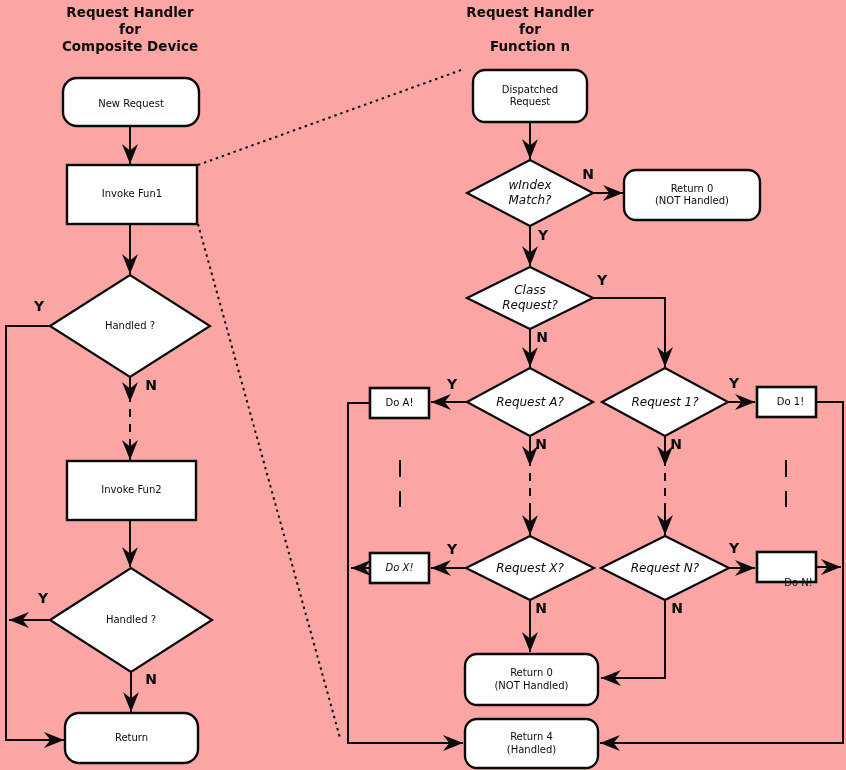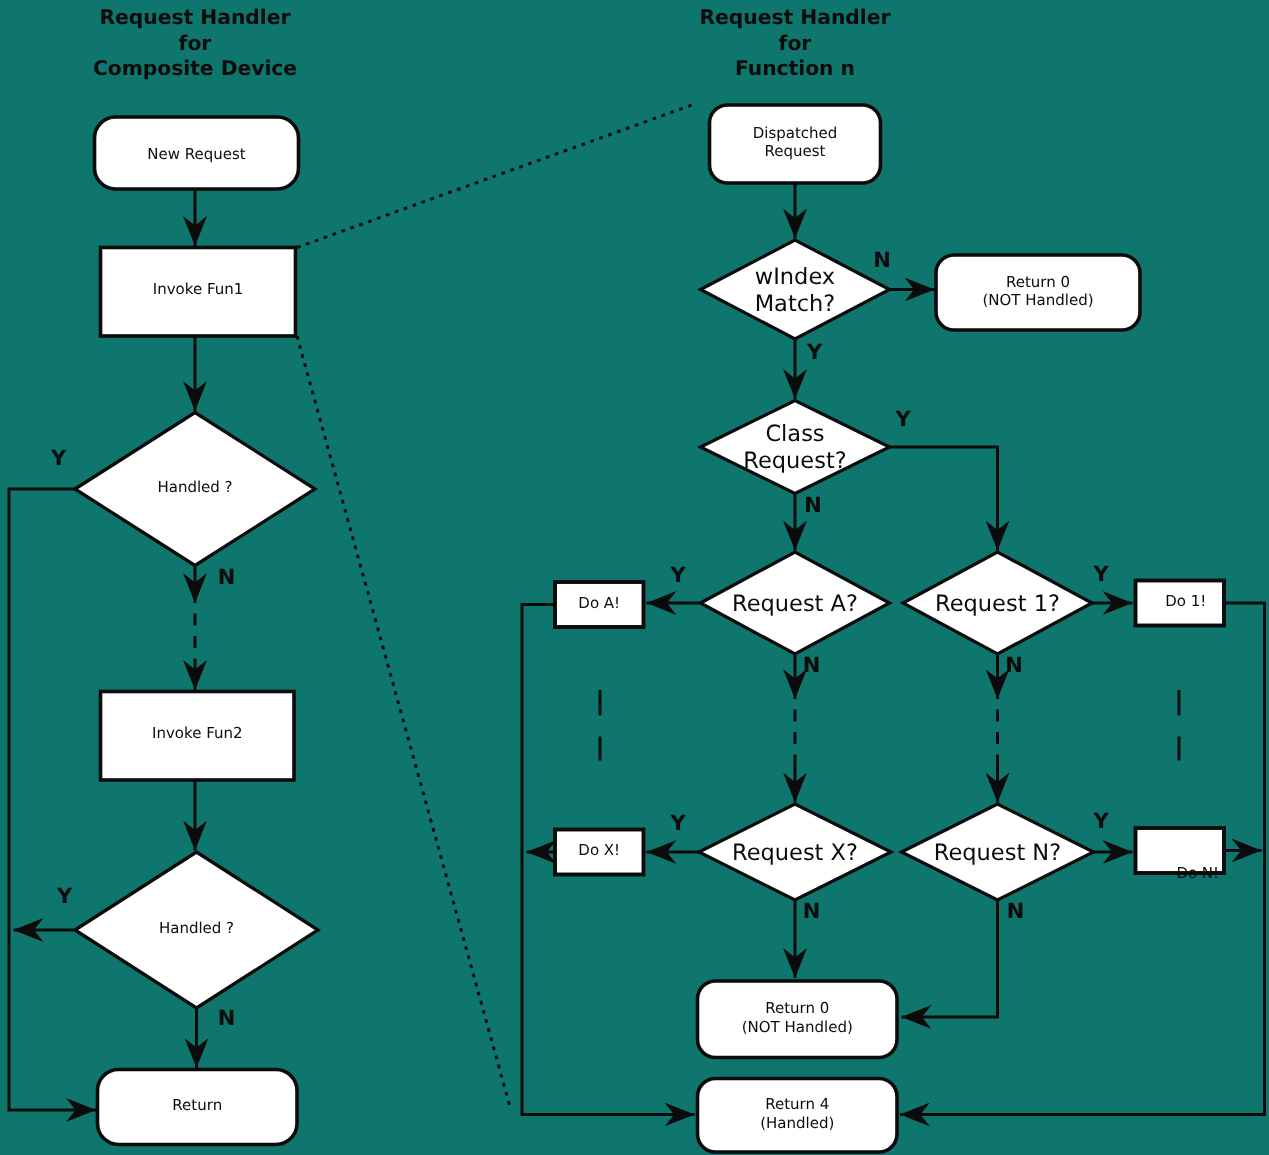--- a/index.html
+++ b/index.html
@@ -1,24 +1,24 @@
 <!DOCTYPE html>
 <html><head>
 <meta charset="utf-8">
 <style>
   html,body{margin:0;padding:0;background:#ffffff;}
-  #canvas{position:relative;width:846px;height:770px;background:#0f766e;overflow:hidden;
+  #canvas{position:relative;width:846px;height:770px;background:#fca5a5;overflow:hidden;
           font-family:"DejaVu Sans","Liberation Sans",sans-serif;color:#000;}
   #wires{position:absolute;left:0;top:0;}
   .txt{position:absolute;display:flex;align-items:center;justify-content:center;
        text-align:center;white-space:pre-line;font-size:10px;line-height:1.22;color:#0b0b0b;}
   .title{font-size:13.5px;font-weight:600;line-height:1.26;}
   .yn{position:absolute;width:22px;height:18px;display:flex;align-items:center;justify-content:center;
       font-size:14px;font-weight:600;color:#0b0b0b;}
-  .small{font-size:15px;}
+  .small{font-size:12px;font-style:italic;}
 </style>
 </head>
 <body>
 
 <div id="canvas">
 
   <svg id="wires" width="846" height="770" viewBox="0 0 846 770">
     <defs>
       <marker id="arrow" viewBox="0 0 10 8" refX="10" refY="4" markerWidth="10" markerHeight="8" orient="auto-start-reverse">
         <path d="M0,0 L10,4 L0,8 L3.2,4 Z" fill="#0b0b0b"></path>
@@ -114,21 +114,21 @@
   <div class="txt" style="left:624px;top:170px;width:136px;height:50px;">Return 0
 (NOT Handled)</div>
   <div class="txt small" style="left:467px;top:267px;width:126px;height:62px;">Class
 Request?</div>
   <div class="txt small" style="left:467px;top:368px;width:126px;height:68px;">Request A?</div>
   <div class="txt small" style="left:602px;top:368px;width:126px;height:68px;">Request 1?</div>
   <div class="txt" style="left:370px;top:388px;width:59px;height:30px;">Do A!</div>
   <div class="txt" style="left:757px;top:387px;width:67px;height:30px;">Do 1!</div>
   <div class="txt small" style="left:466px;top:536px;width:128px;height:64px;">Request X?</div>
   <div class="txt small" style="left:601px;top:536px;width:128px;height:64px;">Request N?</div>
-  <div class="txt" style="left:370px;top:553px;width:59px;height:30px;">Do X!</div>
+  <div class="txt" style="left:370px;top:553px;width:59px;height:30px;font-style:italic;">Do X!</div>
   <div class="txt" style="left:757px;top:568px;width:83px;height:30px;">Do N!</div>
   <div class="txt" style="left:465px;top:654px;width:133px;height:51px;">Return 0
 (NOT Handled)</div>
   <div class="txt" style="left:465px;top:719px;width:133px;height:49px;">Return 4
 (Handled)</div>
 
   <div class="yn" style="left:28px;top:297px;">Y</div>
   <div class="yn" style="left:140px;top:376px;">N</div>
   <div class="yn" style="left:32px;top:589px;">Y</div>
   <div class="yn" style="left:140px;top:670px;">N</div>

